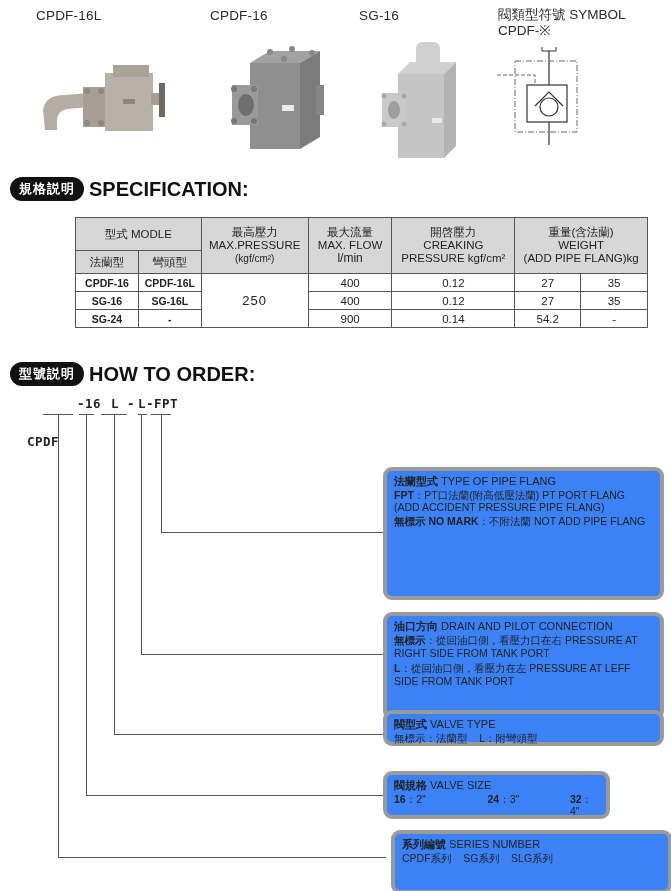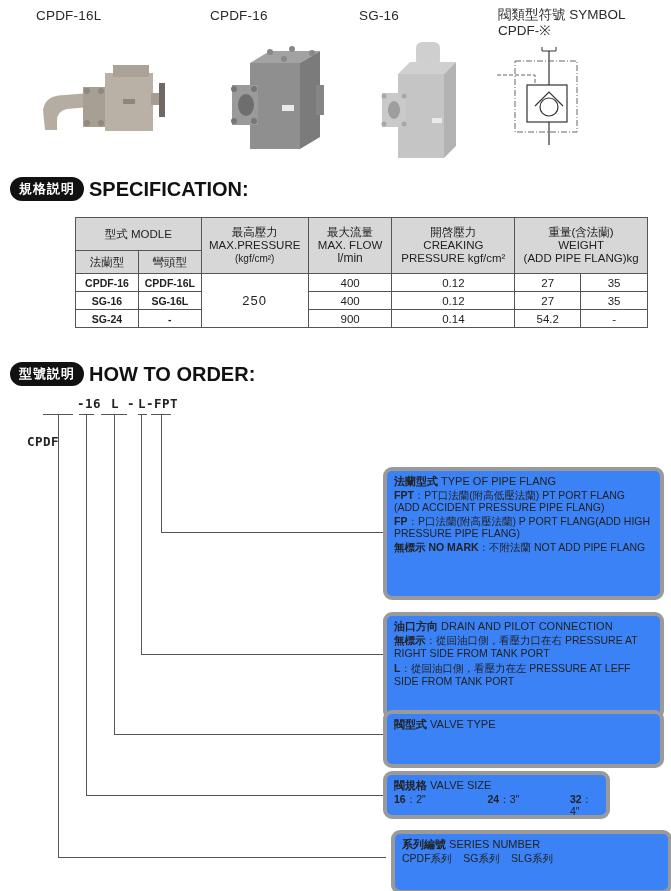--- a/index.html
+++ b/index.html
@@ -182,32 +182,32 @@
 <div class="abs vline" style="left:114px;top:414px;height:321px;"></div>
 <div class="abs hline" style="left:114px;top:734px;width:272px;"></div>
 <div class="abs vline" style="left:141px;top:414px;height:241px;"></div>
 <div class="abs hline" style="left:141px;top:654px;width:245px;"></div>
 <div class="abs vline" style="left:161px;top:414px;height:119px;"></div>
 <div class="abs hline" style="left:161px;top:532px;width:225px;"></div>
 
 <div class="abs box" style="left:383px;top:467px;width:281px;height:133px;">
   <div class="t"><b>法蘭型式</b> <span>TYPE OF PIPE FLANG</span></div>
   <p><b>FPT</b><span>：PT口法蘭(附高低壓法蘭) PT PORT FLANG (ADD ACCIDENT PRESSURE PIPE FLANG)</span></p>
-  <p><b>FP</b><span>：P口法蘭(附高壓法蘭) P PORT FLANG(ADD HIGH PRESSURE PIPE FLANG)</span></p>
   <p><b>無標示 NO MARK</b><span>：不附法蘭 NOT ADD PIPE FLANG</span></p>
 </div>
 
 <div class="abs box" style="left:383px;top:612px;width:281px;height:108px;">
   <div class="t"><b>油口方向</b> <span>DRAIN AND PILOT CONNECTION</span></div>
   <p style="line-height:13px;"><b>無標示</b><span>：從回油口側，看壓力口在右 PRESSURE AT RIGHT SIDE FROM TANK PORT</span></p>
   <p style="line-height:13px;"><b>L</b><span>：從回油口側，看壓力在左 PRESSURE AT LEFF SIDE FROM TANK PORT</span></p>
 </div>
 
-<div class="abs box" style="left:383px;top:710px;width:281px;height:58px;">
+<div class="abs box" style="left:383px;top:710px;width:281px;height:36px;">
   <div class="t"><b>閥型式</b> <span>VALVE TYPE</span></div>
+  <p style="white-space:pre;">無標示：法蘭型    L：附彎頭型</p>
 </div>
 
 <div class="abs box" style="left:383px;top:771px;width:227px;height:48px;">
   <div class="t"><b>閥規格</b> <span>VALVE SIZE</span></div>
   <p style="display:flex;">
     <span style="width:102px;"><b>16</b><span>：2"</span></span>
     <span style="width:90px;"><b>24</b><span>：3"</span></span>
     <span><b>32</b><span>：4"</span></span>
   </p>
 </div>

